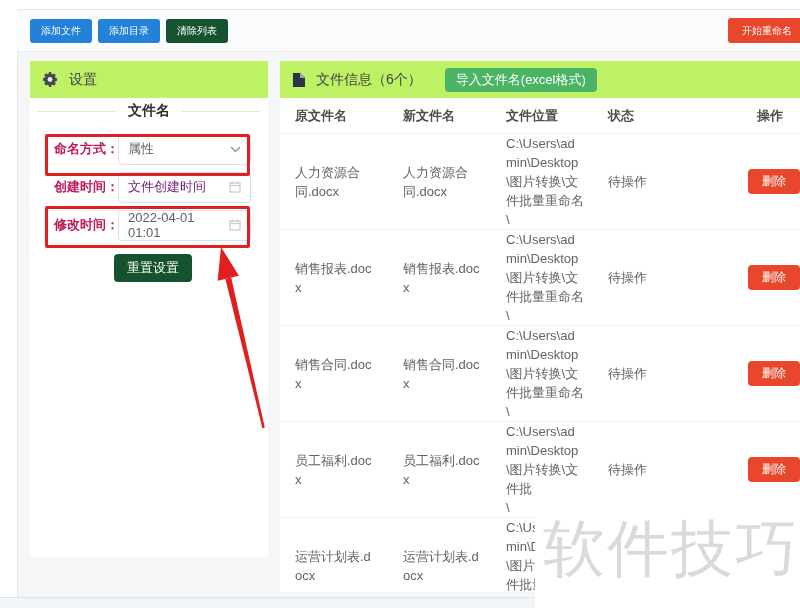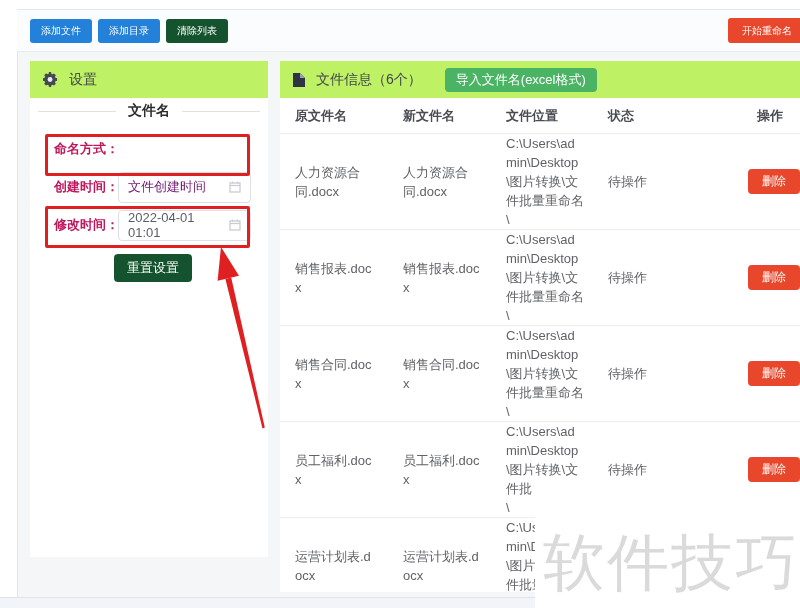--- a/index.html
+++ b/index.html
@@ -76,21 +76,21 @@
   .rect-1 { left:45px; top:134px; width:205px; height:42px; }
   .rect-2 { left:45px; top:206px; width:205px; height:42px; }
   .arrow-svg { position:absolute; left:0; top:0; z-index:30; pointer-events:none; }
 
   
   .watermark-block {
     position:absolute; left:535px; top:505px; right:0; bottom:0;
     background:#ffffff; z-index:20; overflow:hidden;
   }
   .watermark-text {
-    position:absolute; left:8px; top:16px; font-size:62px; color:#dadada;
+    position:absolute; left:8px; top:2px; font-size:62px; color:#dadada;
     letter-spacing:2px; white-space:nowrap; font-weight:400;
   }
   .bottom-strip {
     position:absolute; left:0; right:0; top:597px; height:11px;
     background:#f1f5f9; border-top:1px solid #dde3ea; z-index:10;
   }
   .icon { display:inline-flex; align-items:center; }
 </style>
 </head>
 <body>
@@ -118,20 +118,28 @@
   </div>
 
   <div class="divider">
     <span class="line"></span>
     <span class="dtext">文件名</span>
     <span class="line"></span>
   </div>
 
   <div class="form-row">
     <span class="form-label">命名方式：</span>
+    <div class="control">
+      <span>属性</span>
+      <span class="icon">
+        <svg width="11" height="7" viewBox="0 0 11 7">
+            <polyline points="1,1 5.5,5.5 10,1" fill="none" stroke="#999" stroke-width="1.5"></polyline>
+          </svg>
+      </span>
+    </div>
   </div>
 
   <div class="form-row">
     <span class="form-label">创建时间：</span>
     <div class="control">
       <span class="placeholder">文件创建时间</span>
       <span class="icon">
         <svg width="12" height="12" viewBox="0 0 12 12">
             <rect x="1" y="2" width="10" height="9" fill="none" stroke="#c9ccd3" stroke-width="1.3"></rect>
             <line x1="1" y1="4.5" x2="11" y2="4.5" stroke="#c9ccd3" stroke-width="1.3"></line>

